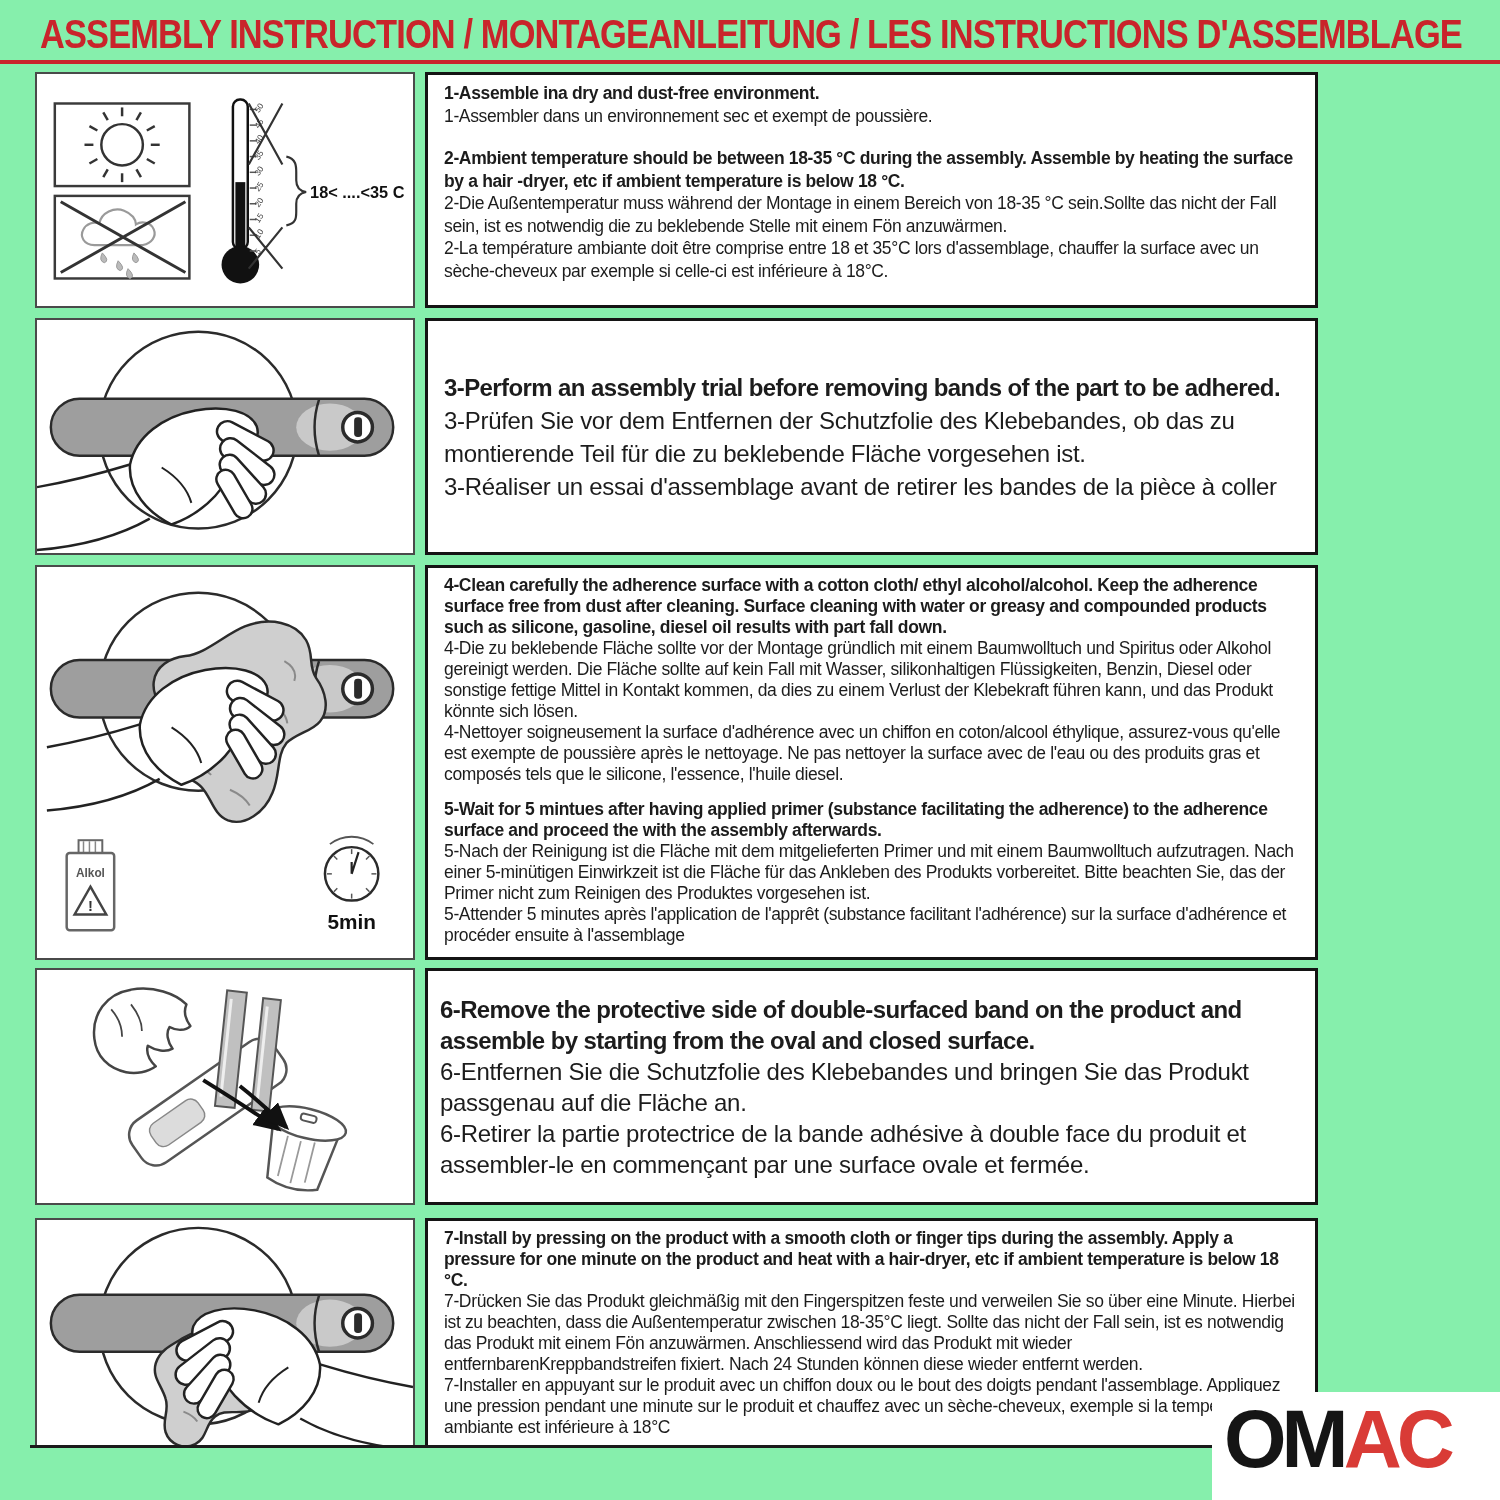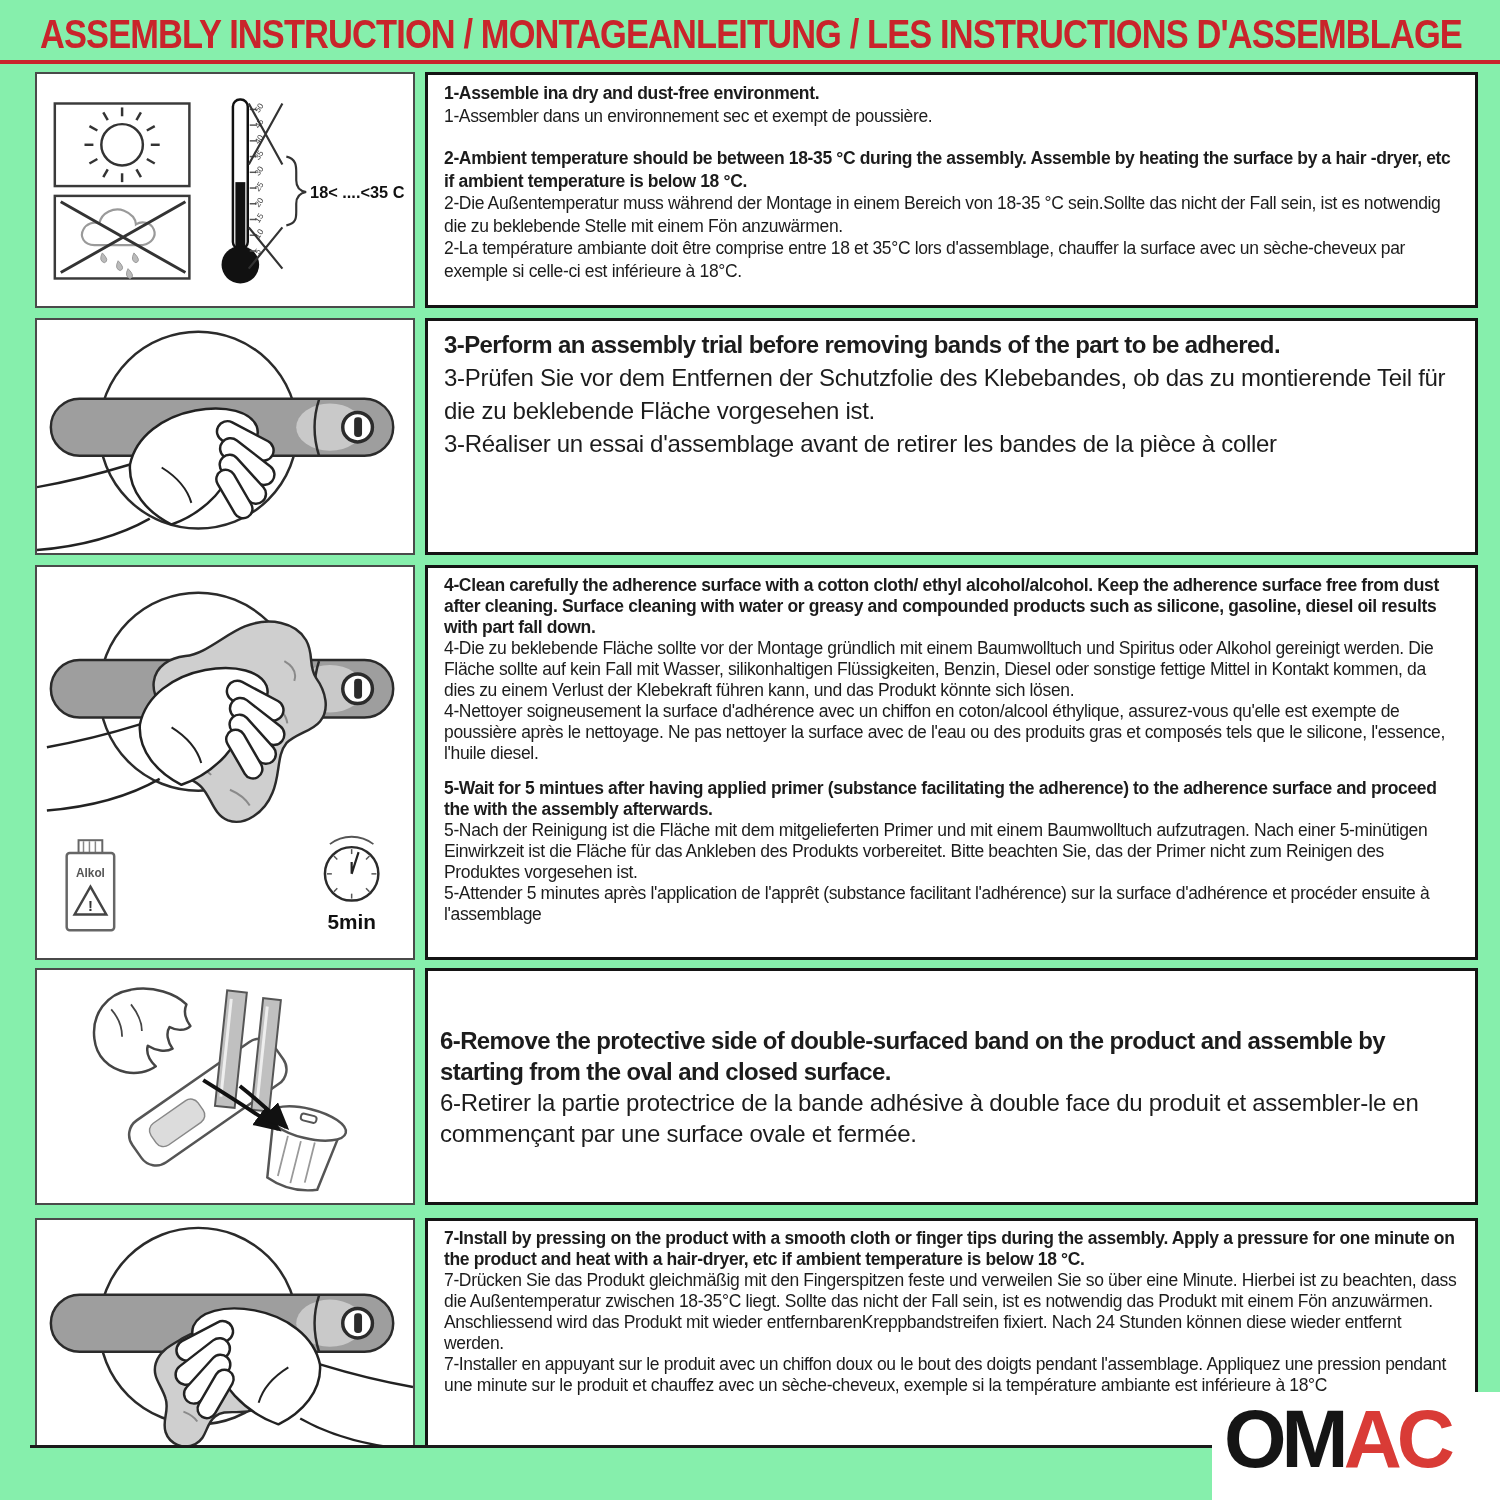--- a/index.html
+++ b/index.html
@@ -16,33 +16,33 @@
   }
   .title-rule { position:absolute; left:0; top:60px; width:1500px; height:4px; background:#c9242b; }
 
   .row { position:absolute; left:0; width:1500px; }
   .illus {
     position:absolute; left:35px; width:380px; background:#fff;
     border:2px solid #4a4a4a; box-sizing:border-box;
   }
   .illus svg { display:block; width:100%; height:100%; }
   .tb {
-    position:absolute; left:425px; width:1053px; background:#fff;
+    position:absolute; left:425px; width:893px; background:#fff;
     border:3px solid #141414; box-sizing:border-box;
     padding:7px 16px; overflow:hidden;
   }
   .tb p { margin:0; }
   .en { font-weight:bold; }
   .group { margin:0 0 20px 0; }
   .group:last-child { margin-bottom:0; }
 
   .tb-small  { font-size:17.5px; line-height:22.5px; letter-spacing:-0.35px; }
   .tb-dense  { font-size:17.5px; line-height:21px;   letter-spacing:-0.35px; }
   .tb-big    { font-size:24px;   line-height:33px;   letter-spacing:-0.3px;
-               display:flex; flex-direction:column; justify-content:flex-start; }
+               display:flex; flex-direction:column; justify-content:center; }
   .tb-med    { font-size:24px;   line-height:31px;   letter-spacing:-0.3px;
                display:flex; flex-direction:column; justify-content:center;padding-left:12px; }
   .tb-big .en, .tb-med .en { letter-spacing:-0.6px; }
 
   .footer-rule { position:absolute; left:30px; top:1445px; width:1185px; height:3px; background:#1a1a1a; z-index:1; }
   .logo-patch  { position:absolute; left:1212px; top:1392px; width:288px; height:108px; background:#fff; z-index:5; }
   .logo {
     position:absolute; left:1224px; top:1398px; z-index:6;
     font-size:82px; font-weight:bold; letter-spacing:-5px; line-height:1;
     transform:scaleX(0.98); transform-origin:0 0;
@@ -251,20 +251,21 @@
         </g>
         <g>
           <path d="M168,112 C200,132 222,146 244,162" fill="none" stroke="#111" stroke-width="4" marker-end="url(#ah)"></path>
           <path d="M205,118 C225,134 240,148 252,160" fill="none" stroke="#111" stroke-width="4" marker-end="url(#ah)"></path>
         </g>
       </svg>
     </div>
     <div class="tb tb-med" style="height:237px">
       <div>
         <p class="en">6-Remove the protective side of double-surfaced band on the product and assemble by starting from the oval and closed surface.</p>
+        <p>6-Entfernen Sie die Schutzfolie des Klebebandes und bringen Sie das Produkt passgenau auf die Fläche an.</p>
         <p>6-Retirer la partie protectrice de la bande adhésive à double face du produit et assembler-le en commençant par une surface ovale et fermée.</p>
       </div>
     </div>
   </section>
 
   <section class="row" style="top:1218px;height:230px">
     <div class="illus" style="height:230px">
       <svg viewBox="0 0 380 230" preserveAspectRatio="none">
         <use href="#door-handle" transform="translate(0,-4)"></use>
         <g>

